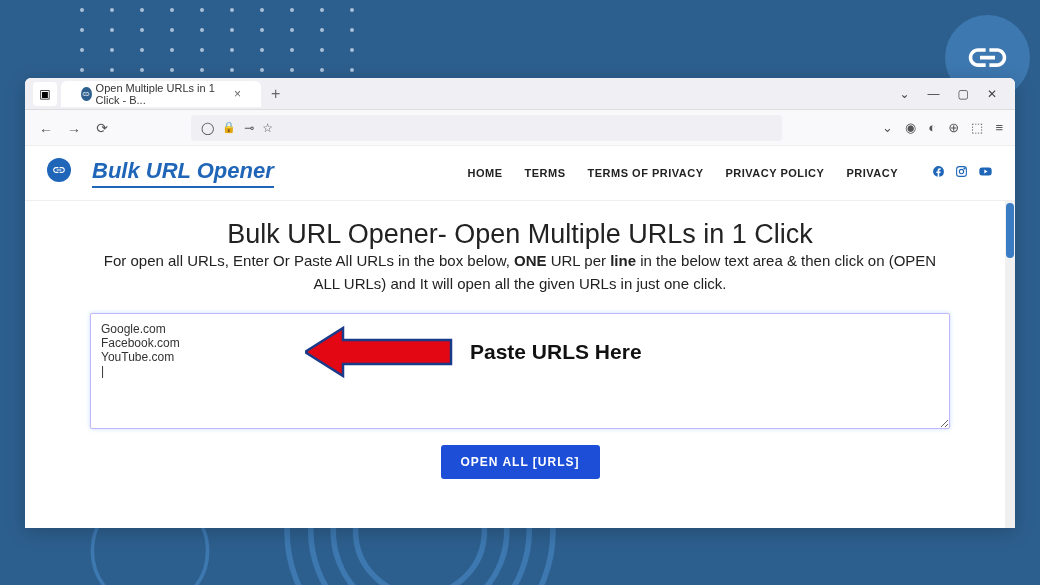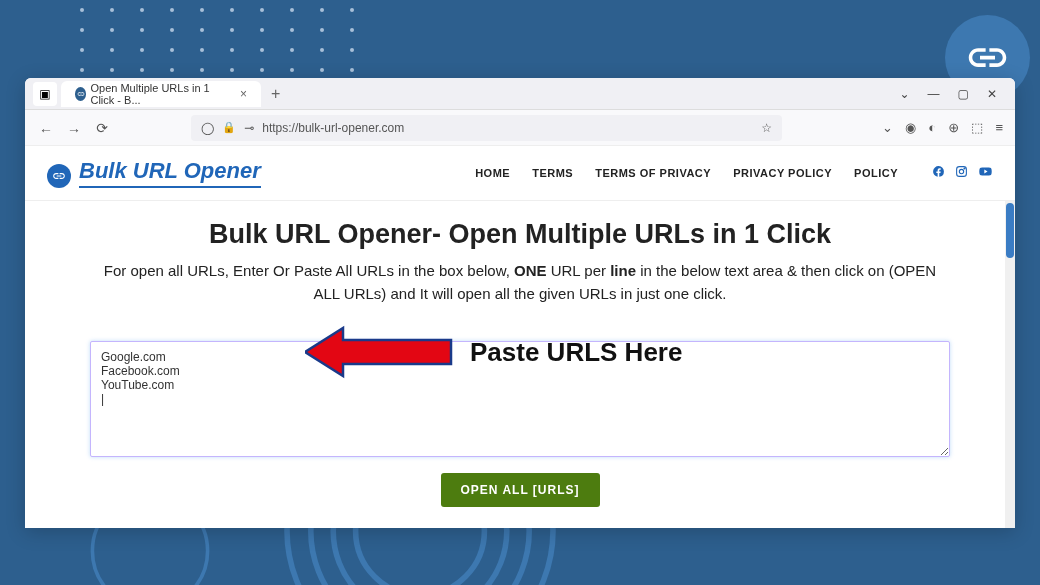--- a/index.html
+++ b/index.html
@@ -67,21 +67,21 @@
       width: 24px; height: 24px;
       background: #fff;
       border-radius: 4px;
       display: flex; align-items: center; justify-content: center;
       font-size: 12px;
     }
     .active-tab {
       background: #fff;
       height: 26px;
       border-radius: 6px 6px 0 0;
-      padding: 0 14px;
+      padding: 0 20px;
       display: flex;
       align-items: center;
       gap: 4px;
       font-size: 11px;
       color: #333;
       max-width: 200px;
     }
     .tab-favicon {
       width: 14px; height: 14px; border-radius: 50%;
       background: #2d5f8e;
@@ -125,21 +125,21 @@
     .url-text { flex: 1; }
     .addr-icons { display: flex; gap: 12px; color: #555; font-size: 13px; }
     .page-header {
       display: flex;
       align-items: center;
       justify-content: space-between;
       padding: 12px 22px;
       border-bottom: 1px solid #eee;
     }
     .logo-block {
-      display: flex; align-items: flex-end; gap: 8px;
+      display: flex; align-items: flex-start; gap: 21px;
     }
     .logo-icon {
       width: 24px; height: 24px; border-radius: 50%;
       background: #2066b8;
       display: flex; align-items: center; justify-content: center;
     }
     .logo-icon svg { width: 14px; height: 14px; fill: white; }
     .logo-text {
       font-family: Arial, sans-serif;
       font-weight: bold;
@@ -165,71 +165,71 @@
       flex: 1;
       overflow-y: auto;
       position: relative;
     }
     .page-content {
       padding: 18px 24px 20px;
     }
     .main-title {
       text-align: center;
       font-size: 27px;
-      font-weight: 700;
+      font-weight: 400;
       color: #222;
-      margin-bottom: 10px;
+      margin-bottom: 0;
     }
     .subtitle {
       text-align: center;
       font-size: 15px;
       color: #222;
       line-height: 1.5;
-      margin-bottom: 36px;
+      margin-bottom: 18px;
       padding: 0 40px;
     }
     .url-textarea {
       width: 860px;
       height: 116px;
       margin: 0 auto;
       display: block;
       border: 1px solid #c4b5fd;
       box-shadow: 0 0 4px rgba(100,170,240,0.4);
       border-radius: 2px;
       padding: 8px 10px;
       font-family: Arial, sans-serif;
       font-size: 12px;
       color: #333;
       resize: both;
       outline: none;
     }
     .open-btn {
       display: block;
       margin: 16px auto 0;
-      background: #4d7c0f;
+      background: #1d4ed8;
       color: #fff;
       border: none;
       padding: 10px 20px;
       font-size: 12px;
       font-weight: bold;
       letter-spacing: 1px;
       border-radius: 3px;
       cursor: pointer;
     }
     .annotation {
       position: absolute;
       top: 123px;
       left: 280px;
       display: flex;
       align-items: center;
       gap: 15px;
       pointer-events: none;
     }
     .annotation-text {
-      font-size: 26px;
+      font-size: 21px;
       font-weight: bold;
       color: #111;
       font-family: Arial, sans-serif;
     }
     .scrollbar-track {
       position: absolute;
       right: 0; top: 0; bottom: 0;
       width: 10px;
       background: #f0f0f0;
     }
@@ -332,21 +332,20 @@
   </div>
 
   <div class="addr-bar">
     <span class="nav-btn">←</span>
     <span class="nav-btn">→</span>
     <span class="nav-btn">⟳</span>
     <div class="url-box">
       <span>◯</span>
       <span class="lock">🔒</span>
       <span>⊸</span>
-      <span class="url-text">https://bulk-url-opener.com</span>
       <span>☆</span>
     </div>
     <div class="addr-icons">
       <span>⌄</span>
       <span>◉</span>
       <span>◐</span>
       <span>⊕</span>
       <span>⬚</span>
       <span>≡</span>
     </div>
@@ -359,21 +358,21 @@
             <path d="M3.9 12c0-1.71 1.39-3.1 3.1-3.1h4V7H7c-2.76 0-5 2.24-5 5s2.24 5 5 5h4v-1.9H7c-1.71 0-3.1-1.39-3.1-3.1zM8 13h8v-2H8v2zm9-6h-4v1.9h4c1.71 0 3.1 1.39 3.1 3.1s-1.39 3.1-3.1 3.1h-4V17h4c2.76 0 5-2.24 5-5s-2.24-5-5-5z"></path>
           </svg>
       </span>
       <span class="logo-text">Bulk URL Opener</span>
     </div>
     <div class="nav-menu">
       <a>HOME</a>
       <a>TERMS</a>
       <a>TERMS OF PRIVACY</a>
       <a>PRIVACY POLICY</a>
-      <a>POLICY</a>
+      <a>PRIVACY</a>
       <div class="social-icons">
         <span>
           <svg width="13" height="13" viewBox="0 0 24 24" fill="#2066b8">
               <path d="M22 12a10 10 0 10-11.6 9.9v-7H8v-2.9h2.4V9.8c0-2.4 1.4-3.7 3.6-3.7 1 0 2.1.2 2.1.2v2.3h-1.2c-1.2 0-1.5.7-1.5 1.5V12h2.6l-.4 2.9h-2.2v7A10 10 0 0022 12z"></path>
             </svg>
         </span>
         <span>
           <svg width="13" height="13" viewBox="0 0 24 24" fill="none" stroke="#2066b8" stroke-width="2">
               <rect x="3" y="3" width="18" height="18" rx="5"></rect>
               <circle cx="12" cy="12" r="4"></circle>

